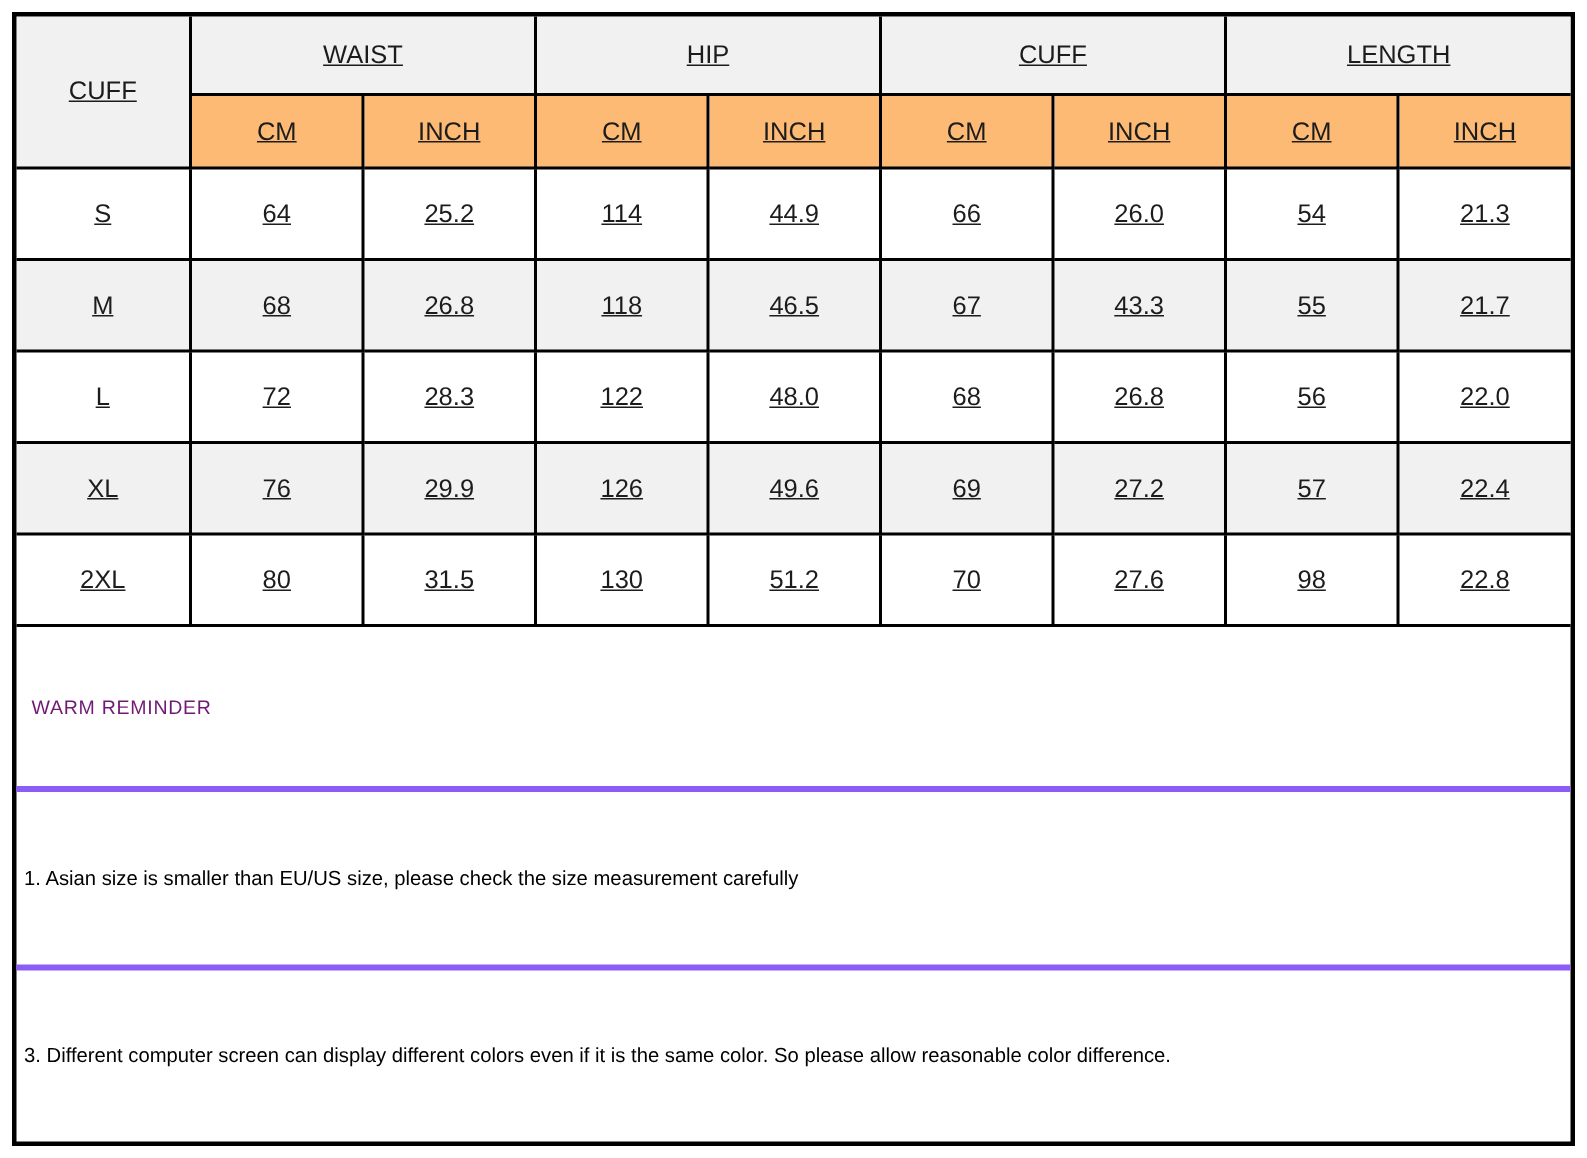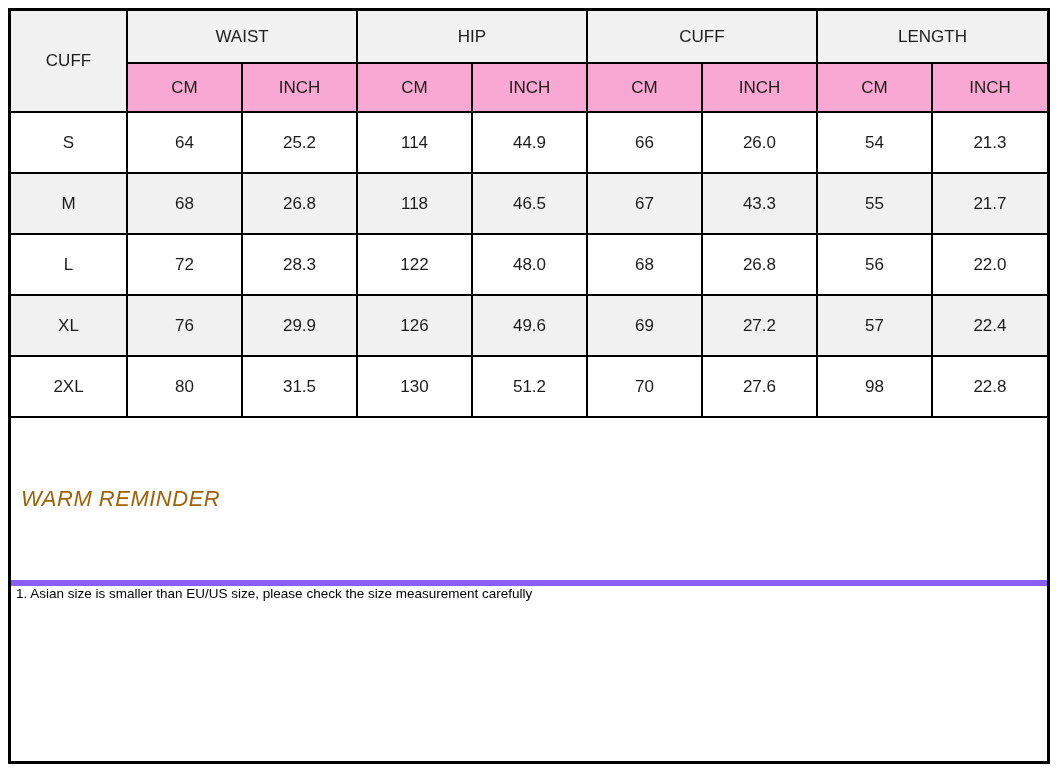--- a/index.html
+++ b/index.html
@@ -33,49 +33,49 @@
   }
   table.size-table th,
   table.size-table td {
     border: 2px solid #000000;
     text-align: center;
     vertical-align: middle;
     font-size: 17px;
     font-weight: normal;
     padding: 0;
     overflow: hidden;
+    text-decoration: underline;
   }
   tr.group-row th   { height: 51px; background: #f1f1f1; }
-  tr.unit-row th    { height: 47px; background: #f9a8d4; }
+  tr.unit-row th    { height: 47px; background: #fdba74; }
   th.size-th        { background: #f1f1f1; }
   tbody td          { height: 59px; background: #ffffff; }
   tbody tr.alt td   { background: #f1f1f1; }
   
   .thin-right { border-right-width: 1px; }
   .thin-left  { border-left-width: 1px; }
   
   .reminder-title-row {
     border-top: 2px solid #000000;
     flex: 1.0 0 0;
     display: flex;
     align-items: center;
     padding-left: 10px;
     box-sizing: border-box;
   }
   .reminder-title {
-    color: #a16207;
-    font-size: 22px;
+    color: #701a75;
+    font-size: 13px;
     letter-spacing: 0.5px;
-    font-style: italic;
   }
   .note-row {
-    border-top: 6px solid #8b5cf6;
+    border-top: 4px solid #8b5cf6;
     flex: 1.08 0 0;
     display: flex;
-    align-items: flex-start;
+    align-items: center;
     padding-left: 5px;
     padding-right: 8px;
     box-sizing: border-box;
   }
   .note-text {
     font-size: 13.5px;
     color: #000000;
   }
 </style>
 </head>
@@ -174,15 +174,18 @@
       </tbody>
     </table>
 
     <div class="reminder-title-row">
       <span class="reminder-title">WARM REMINDER</span>
     </div>
 
     <div class="note-row">
       <span class="note-text">1. Asian size is smaller than EU/US size, please check the size measurement carefully</span>
     </div>
+    <div class="note-row">
+      <span class="note-text">3. Different computer screen can display different colors even if it is the same color. So please allow reasonable color difference.</span>
+    </div>
 
   </div>
 </div>
 
 </body></html>

